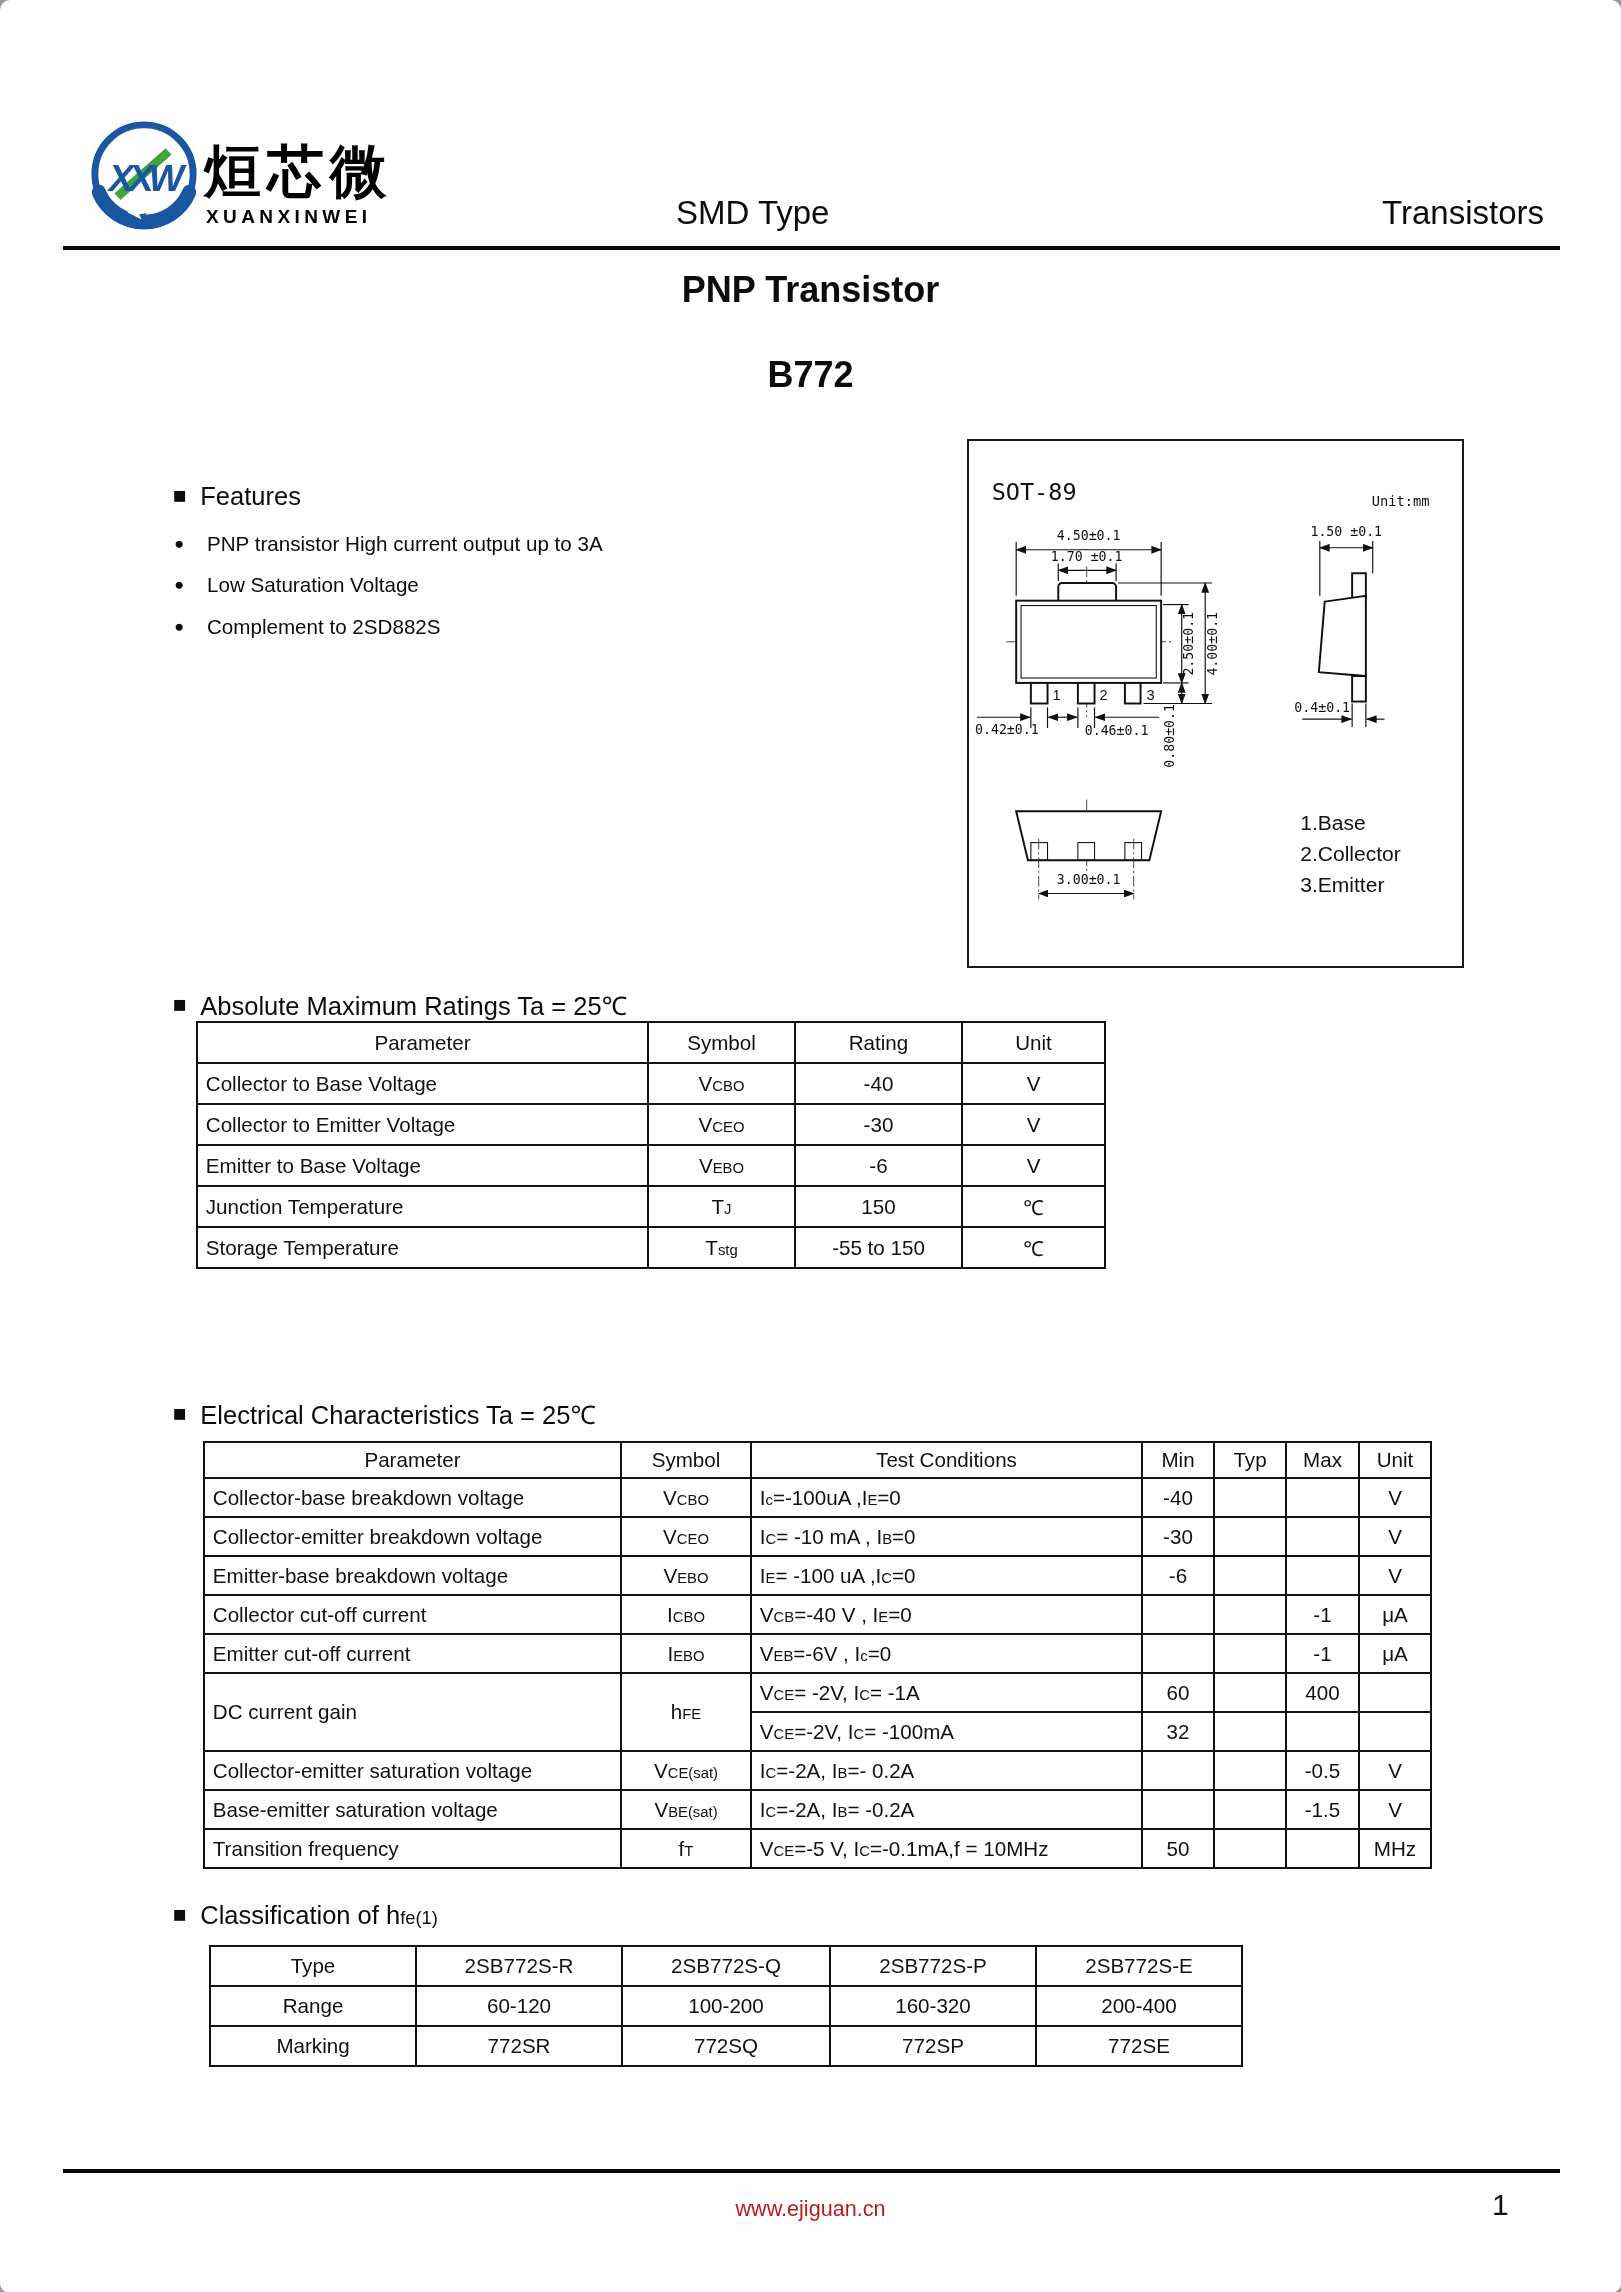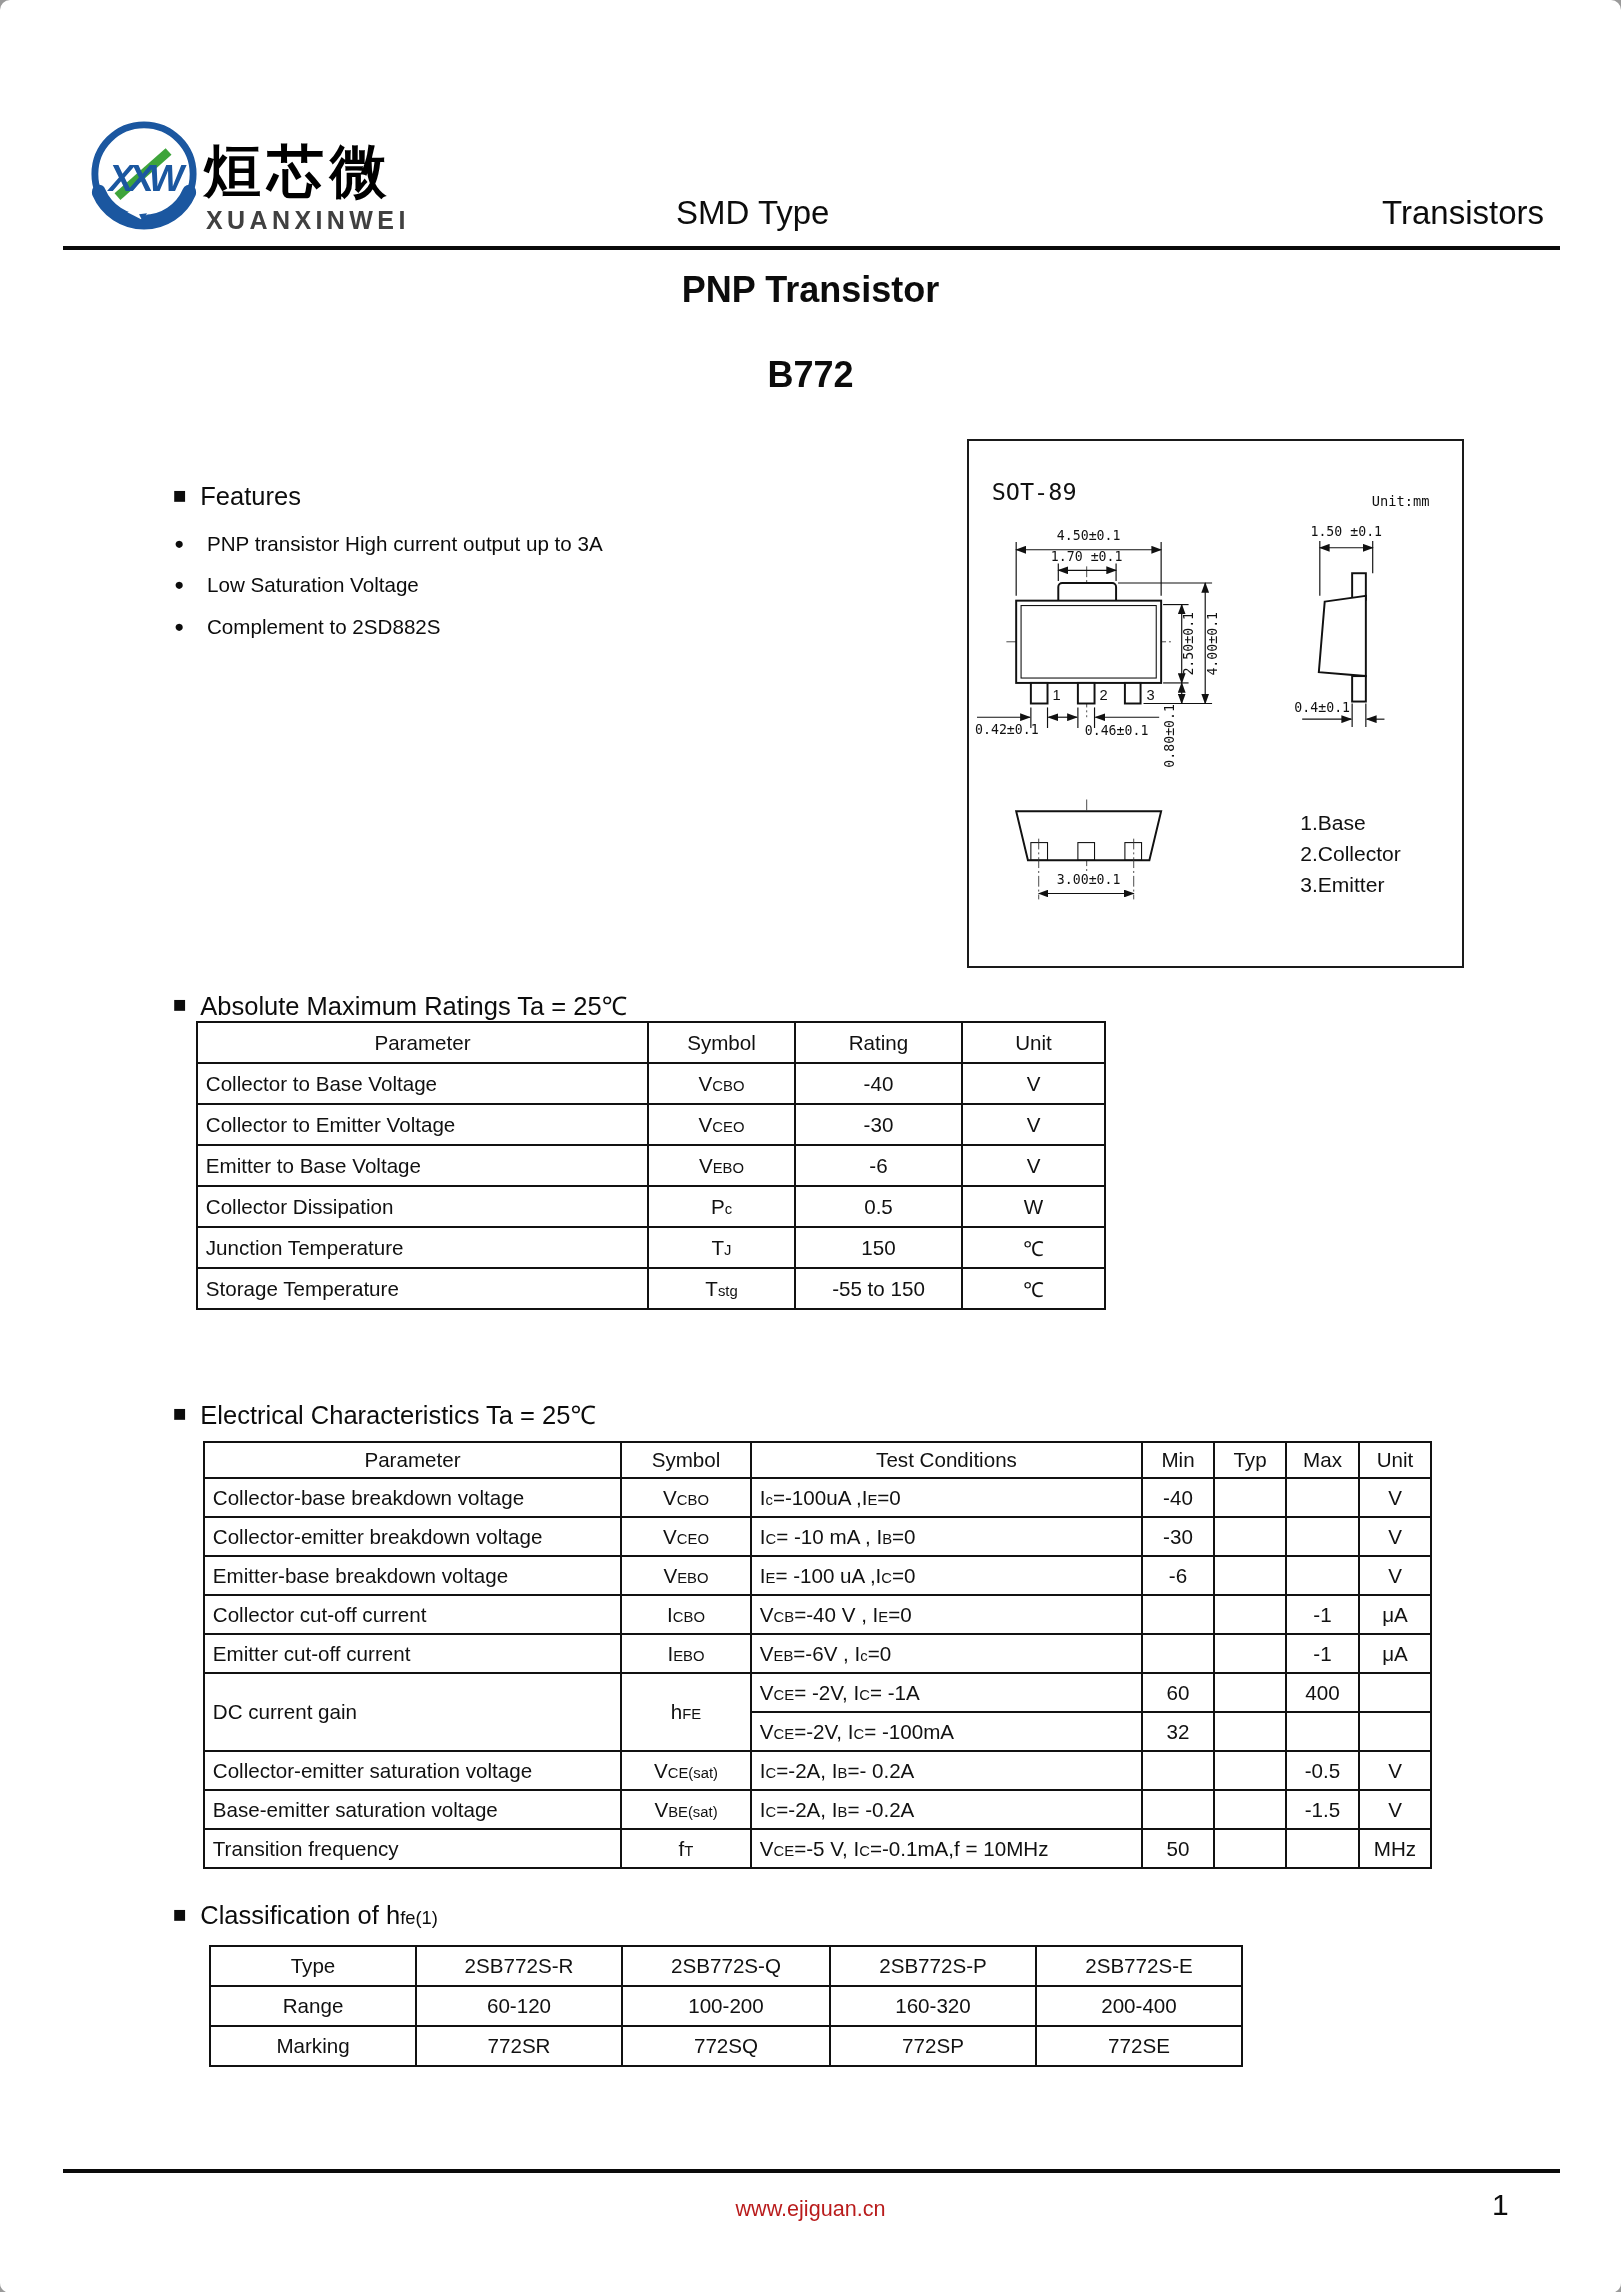--- a/index.html
+++ b/index.html
@@ -7,21 +7,21 @@
     position:relative;width:1621px;height:2293px;background:#ffffff;
     font-family:"Liberation Sans",sans-serif;color:#111;overflow:hidden;
     margin:0 auto;
     border-radius:10px;
   }
   .abs{position:absolute;}
   
   .hdr-title{font-size:33px;color:#0c0c0c;}
   .rule{background:#0a0a0a;height:3.9px;}
   .logo-cn{font-size:57px;font-weight:bold;letter-spacing:5.9px;color:#000000;line-height:1;}
-  .logo-en{font-size:25px;font-weight:bold;letter-spacing:4.4px;color:#404040;}
+  .logo-en{font-size:19px;font-weight:bold;letter-spacing:4.4px;color:#000000;}
   
   .doc-title{left:0;width:100%;text-align:center;font-size:36px;font-weight:bold;color:#0c0c0c;}
   
   .sec-head{font-size:25.5px;color:#0c0c0c;display:flex;align-items:center;}
   .sec-head .sq{font-size:22.5px;margin-right:13.7px;line-height:1;}
   
   .feat-item{display:flex;align-items:center;font-size:20.6px;color:#0c0c0c;}
   .feat-item .bl{font-size:16.7px;width:33px;line-height:1;}
   
   table.dt{border-collapse:collapse;table-layout:fixed;}
@@ -201,26 +201,20 @@
       <td class="l">Collector to Emitter Voltage</td>
       <td class="c">V<sub>CEO</sub></td>
       <td class="c">-30</td>
       <td class="c">V</td>
     </tr>
     <tr style="height:41px">
       <td class="l">Emitter to Base Voltage</td>
       <td class="c">V<sub>EBO</sub></td>
       <td class="c">-6</td>
       <td class="c">V</td>
-    </tr>
-    <tr style="height:41px">
-      <td class="l">Collector Dissipation</td>
-      <td class="c">P<sub>c</sub></td>
-      <td class="c">0.5</td>
-      <td class="c">W</td>
     </tr>
     <tr style="height:41px">
       <td class="l">Junction Temperature</td>
       <td class="c">T<sub>J</sub></td>
       <td class="c">150</td>
       <td class="c">℃</td>
     </tr>
     <tr style="height:41px">
       <td class="l">Storage Temperature</td>
       <td class="c">T<sub>stg</sub></td>

